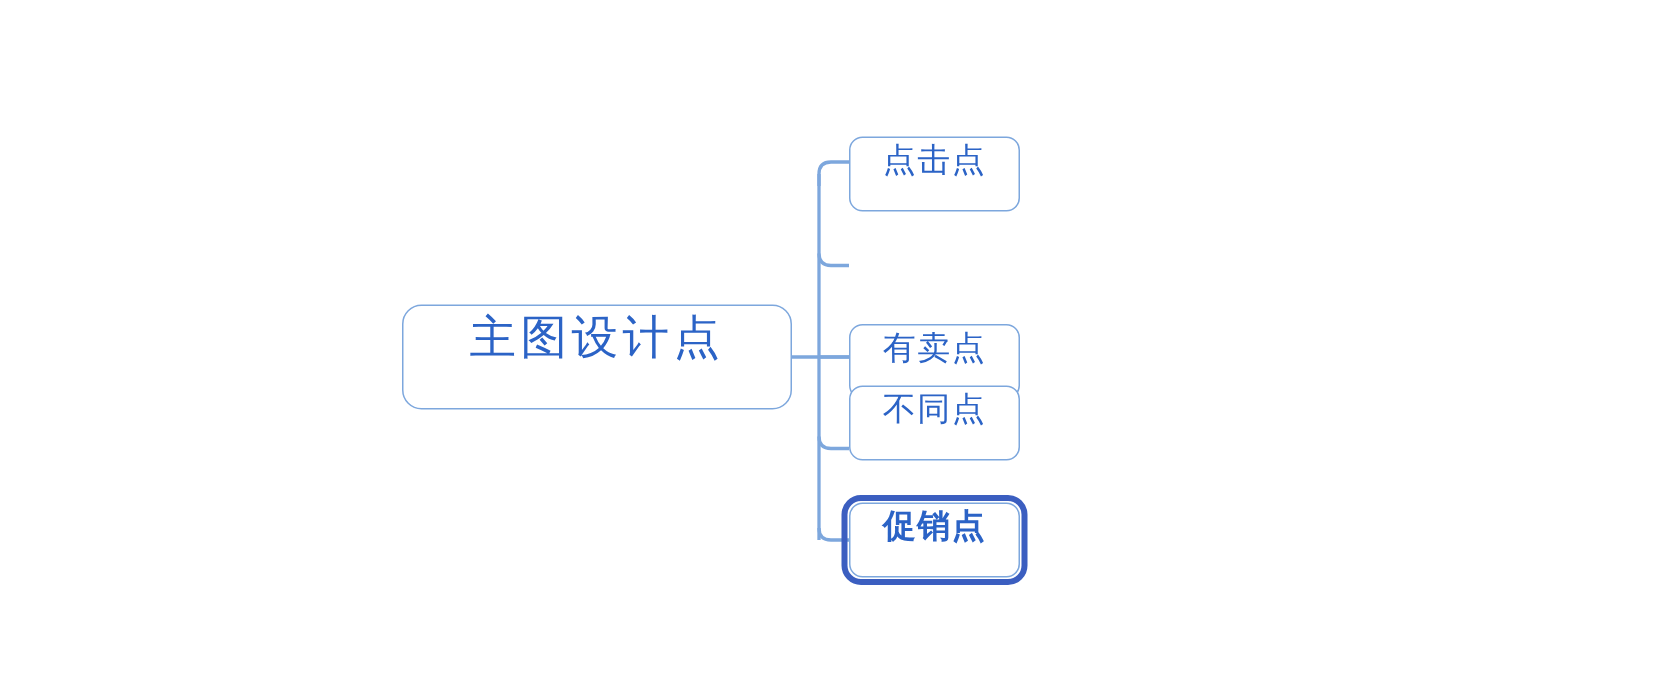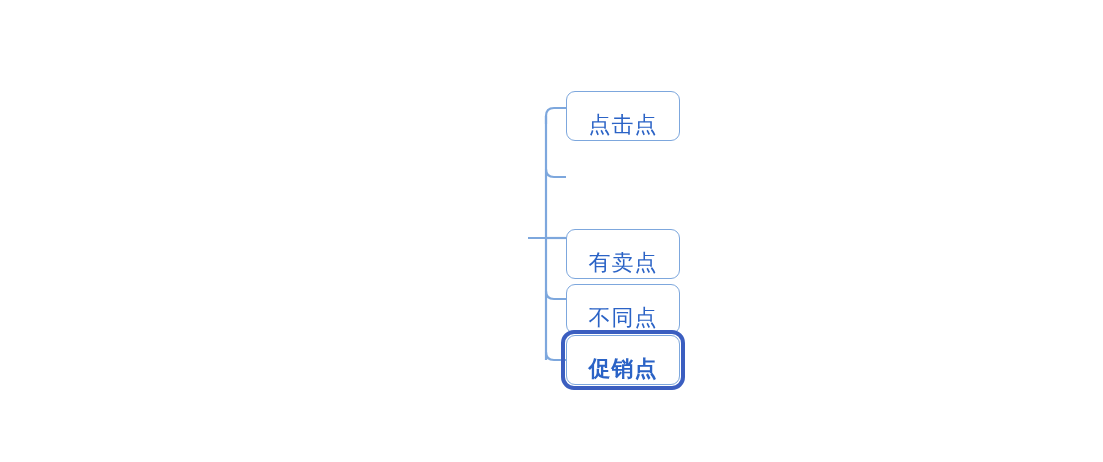--- a/index.html
+++ b/index.html
@@ -33,21 +33,21 @@
     pointer-events: none;
   }
 
   
   .node {
     position: absolute;
     box-sizing: border-box;
     background: #ffffff;
     border: 1.5px solid #7da7dd;
     display: flex;
-    align-items: flex-end;
+    align-items: flex-start;
     justify-content: center;
     color: #2b63c6;
     white-space: nowrap;
   }
 
   .node-root {
     left: 268px;
     top: 203px;
     width: 260px;
     height: 70px;
@@ -60,22 +60,22 @@
     left: 566px;
     width: 114px;
     height: 50px;
     border-radius: 9px;
     font-size: 22px;
     letter-spacing: 1px;
   }
 
   .c0 { top: 91px; }
   .c1 { top: 152px; }
-  .c2 { top: 229px; }
-  .c3 { top: 284px; }
+  .c2 { top: 216px; }
+  .c3 { top: 257px; }
   .c4 { top: 335px; font-weight: bold; }
 
   
   .selection-frame {
     position: absolute;
     left: 561px;
     top: 330px;
     width: 124px;
     height: 60px;
     box-sizing: border-box;
@@ -105,20 +105,23 @@
       <path d="M546,169 Q546,177 554,177 H566"></path>
 
       <path d="M546,238 H566"></path>
 
       <path d="M546,291 Q546,299 554,299 H566"></path>
 
       <path d="M546,352 Q546,360 554,360 H566"></path>
     </g>
   </svg>
 
+  <div class="node node-root">
+    <span>主图设计点</span>
+  </div>
 
   <div class="node node-child c0">
     <span>点击点</span>
   </div>
 
 
   <div class="node node-child c2">
     <span>有卖点</span>
   </div>
 

